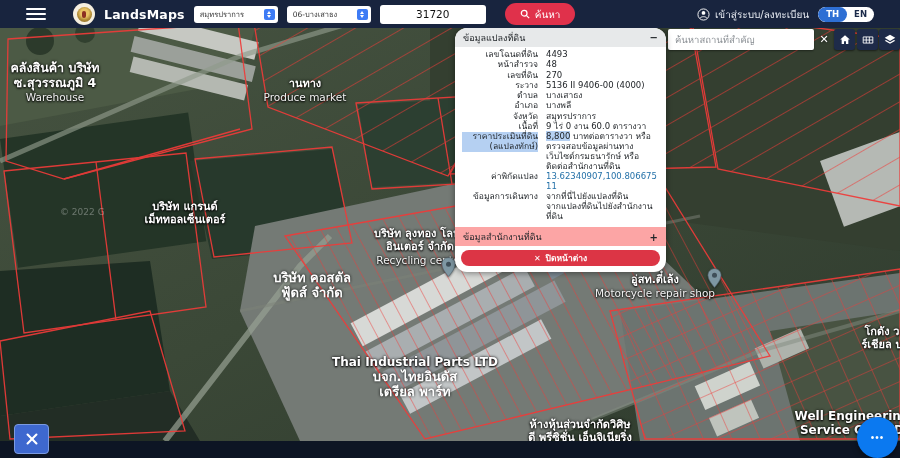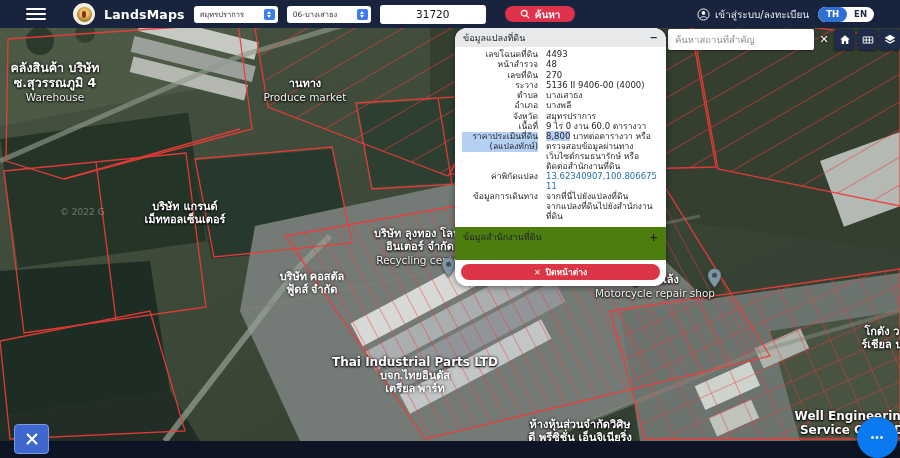--- a/index.html
+++ b/index.html
@@ -13,55 +13,55 @@
   .logo{width:22px;height:22px;border-radius:50%;background:#f6efdf;display:flex;align-items:center;justify-content:center;margin-left:18px;flex:none;}
   .logo .emb{width:15px;height:15px;border-radius:50%;background:radial-gradient(circle at 50% 40%,#e8c264 0 35%,#b08a35 60%,#7a5c20 100%);position:relative;}
   .logo .emb::after{content:"";position:absolute;left:5.5px;top:4px;width:4px;height:7px;background:#8c2f22;border-radius:2px;}
   .brand{color:#fff;font-size:12.5px;font-weight:600;letter-spacing:.2px;}
   .select{height:17px;background:#fff;border-radius:3px;display:flex;align-items:center;gap:4px;padding:0 3px 0 6px;font-size:7.5px;color:#333;width:84px;box-sizing:border-box;justify-content:space-between;cursor:pointer;}
   .sel-spin{width:11px;height:11px;background:#3d7bf5;border-radius:2px;display:flex;flex-direction:column;align-items:center;justify-content:center;gap:1px;flex:none;}
   .sel-spin i{display:block;width:0;height:0;border-left:2.5px solid transparent;border-right:2.5px solid transparent;}
   .sel-spin .up{border-bottom:3px solid #fff;}
   .sel-spin .dn{border-top:3px solid #fff;}
   .parcel-input{width:92px;height:19px;border:none;border-radius:3px;font-size:10.5px;padding:0 7px;color:#111;outline:none;font-family:inherit;text-align:center;}
-  .search-btn{display:flex;align-items:center;gap:5px;background:#e0314b;border:none;border-radius:11px;height:16px;padding:0 15px;color:#fff;font-size:10px;font-weight:700;margin-left:10px;cursor:pointer;font-family:inherit;}
+  .search-btn{display:flex;align-items:center;gap:5px;background:#e0314b;border:none;border-radius:11px;height:22px;padding:0 15px;color:#fff;font-size:10px;font-weight:400;margin-left:10px;cursor:pointer;font-family:inherit;}
   .spacer{flex:1;}
   .login{display:flex;align-items:center;gap:5px;color:#e9edf4;font-size:10px;cursor:pointer;}
   .lang{height:15px;background:#fff;border-radius:9px;display:flex;align-items:stretch;overflow:hidden;font-size:8.5px;font-weight:700;margin-right:14px;}
   .lang .th{background:#2e6fd4;color:#fff;padding:0 8px;display:flex;align-items:center;border-radius:9px;cursor:pointer;}
   .lang .en{color:#1b2a4a;padding:0 7px;display:flex;align-items:center;cursor:pointer;}
 
   
   .map{position:absolute;top:11px;left:0;width:900px;height:430px;overflow:hidden;background:#3c4a38;cursor:grab;}
   .map-svg{position:absolute;inset:0;display:block;}
   .labels-layer{position:absolute;inset:0;pointer-events:none;}
   .map-label{position:absolute;transform:translateX(-50%);text-align:center;line-height:1.18;white-space:nowrap;}
   .ml{display:block;}
   .c-th{color:#fff;font-size:11px;font-weight:700;text-shadow:0 0 3px #000,0 1px 2px #000;}
   .c-big{color:#fff;font-size:12.5px;font-weight:700;text-shadow:0 0 3px #000,0 1px 2px #000;}
   .c-en{color:#f2f2f2;font-size:10.5px;font-weight:400;text-shadow:0 0 3px #000,0 1px 2px #000;}
   .c-enb{color:#fff;font-size:12px;font-weight:700;text-shadow:0 0 3px #000,0 1px 2px #000;}
-  .c-small{color:#fff;font-size:11px;font-weight:700;text-shadow:0 0 3px #000;font-family:Liberation Serif, serif;}
+  .c-small{color:#fff;font-size:13px;font-weight:700;text-shadow:0 0 3px #000;}
   .c-faint{color:#403e33;font-size:9px;font-weight:400;text-shadow:0 0 2px rgba(255,255,255,.45);opacity:.85;}
   .watermark{position:absolute;left:60px;top:196px;color:rgba(255,255,255,.32);font-size:9px;}
   .pin{position:absolute;filter:drop-shadow(0 1px 1px rgba(0,0,0,.5));}
 
   
   .panel{position:absolute;left:455px;top:28px;width:211px;background:#fff;border-radius:12px;box-shadow:0 1px 6px rgba(0,0,0,.45);overflow:hidden;z-index:30;}
   .panel-head{background:#e7e9ea;padding:3px 8px 2px;display:flex;justify-content:space-between;align-items:center;font-size:9px;color:#212529;cursor:pointer;}
   .minim{font-weight:700;font-size:10px;cursor:pointer;line-height:8px;}
   .panel-body{padding:3px 0 3px;}
   .p-row{display:flex;font-size:8.5px;line-height:9.8px;padding:0 7px;margin-bottom:.5px;}
   .p-label{width:76px;text-align:right;color:#212529;padding-right:8px;flex:none;}
   .p-value{flex:1;color:#212529;word-break:break-word;}
   .price-label .hl{display:block;}
   .hl{background:#b5d0f2;}
   .link{color:#2471a8;cursor:pointer;}
   .trav{color:#212529;cursor:pointer;}
-  .panel-sec{background:#4d7c0f;margin-top:2px;padding:3px 8px 16px;display:flex;justify-content:space-between;align-items:center;font-size:9px;color:#212529;cursor:pointer;}
+  .panel-sec{background:#fca5a5;margin-top:2px;padding:3px 8px 2px;display:flex;justify-content:space-between;align-items:center;font-size:9px;color:#212529;cursor:pointer;}
   .plus{font-weight:700;font-size:10px;}
   .close-btn{display:flex;margin:4px 6px 6px;width:calc(100% - 12px);background:#dc3545;color:#fff;border:none;border-radius:9px;height:16px;align-items:center;justify-content:center;gap:5px;font-size:8.5px;font-weight:600;cursor:pointer;font-family:inherit;}
   .close-btn .x{font-size:8px;}
 
   
   .place-search{position:absolute;left:668px;top:29px;width:146px;height:21px;background:#fff;border-radius:2px;z-index:25;box-shadow:0 1px 2px rgba(0,0,0,.4);display:flex;align-items:center;}
   .place-search input{width:100%;border:none;outline:none;background:transparent;font-size:9.5px;padding:0 7px;color:#333;font-family:inherit;}
   .place-search input::placeholder{color:#8a8f94;}
   .clear-x{position:absolute;left:817px;top:30px;width:14px;height:18px;color:#fff;text-shadow:0 0 3px #000;font-size:11px;z-index:25;background:transparent;border:none;cursor:pointer;padding:0;}
   .tool-btn{position:absolute;top:29px;width:21px;height:21px;background:#1e2b49;border-radius:3px;border:none;display:flex;align-items:center;justify-content:center;z-index:25;box-shadow:0 1px 2px rgba(0,0,0,.5);cursor:pointer;padding:0;}

